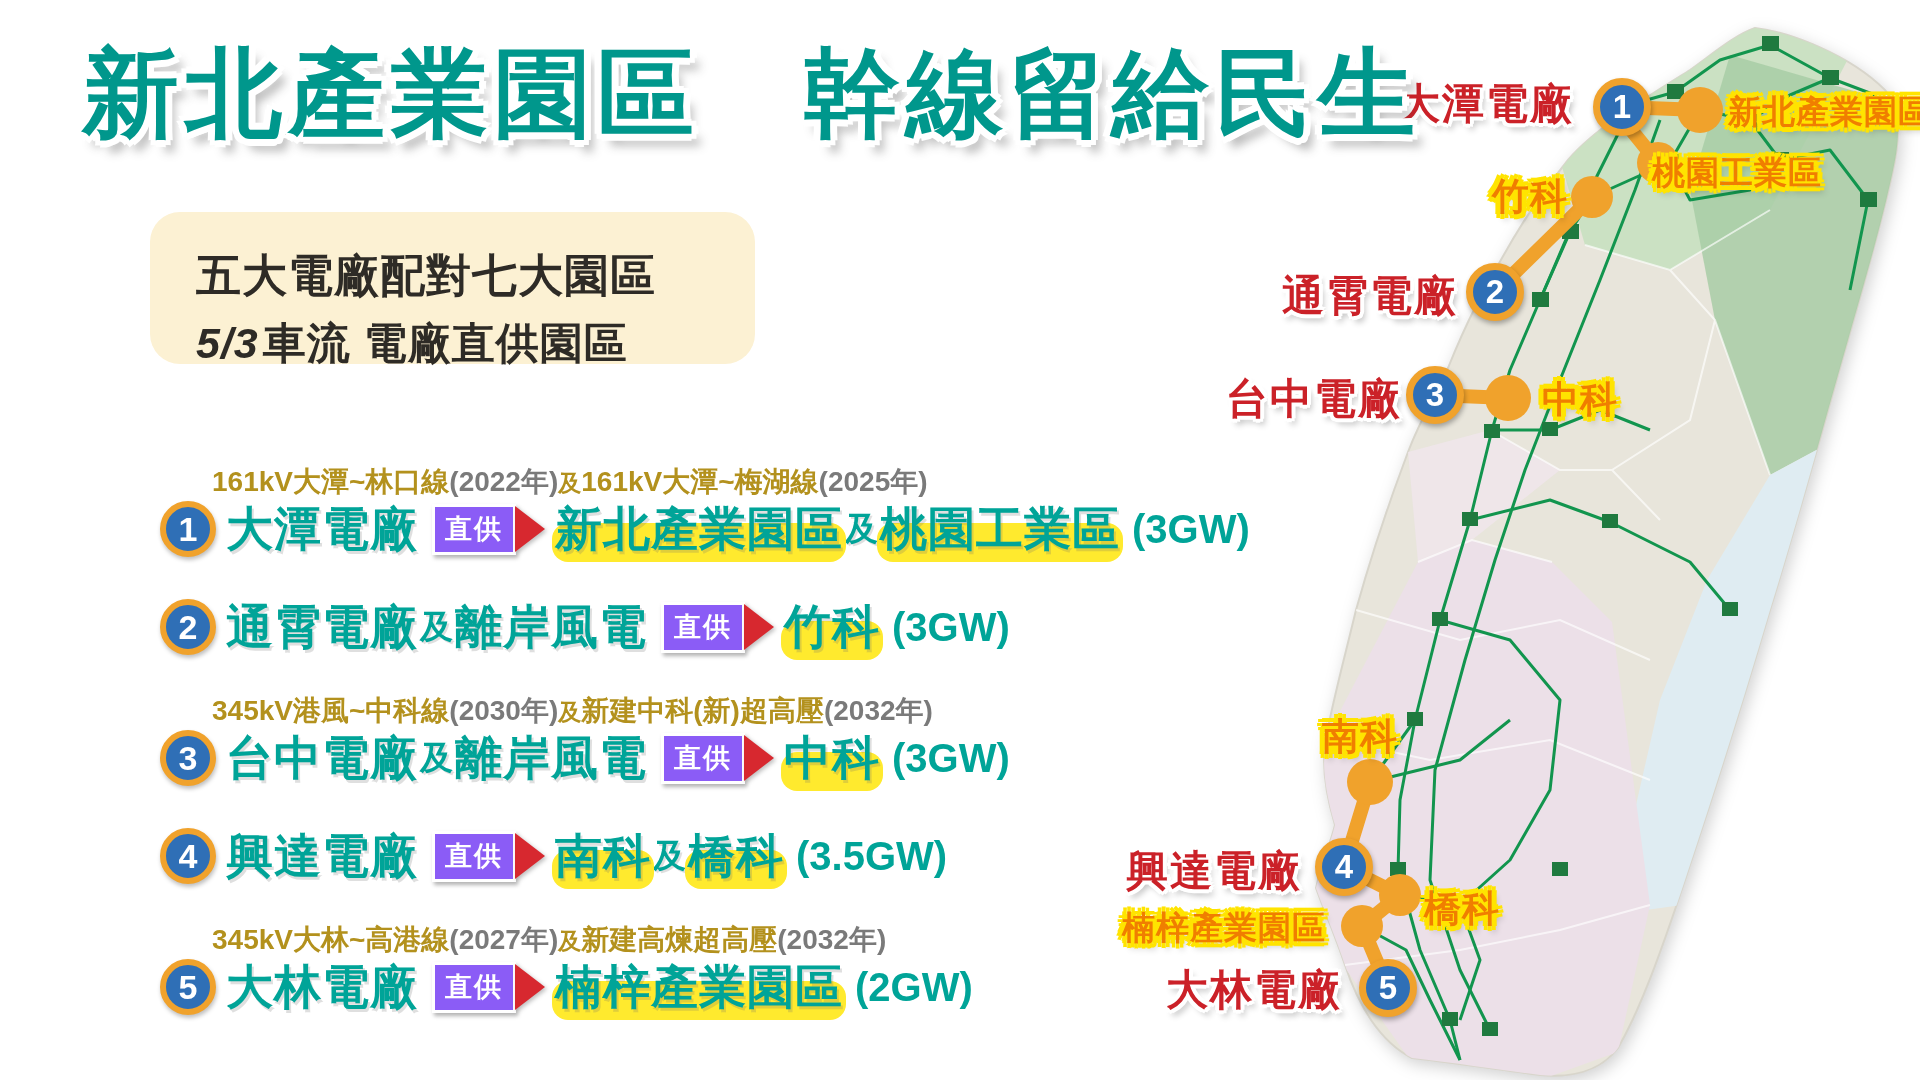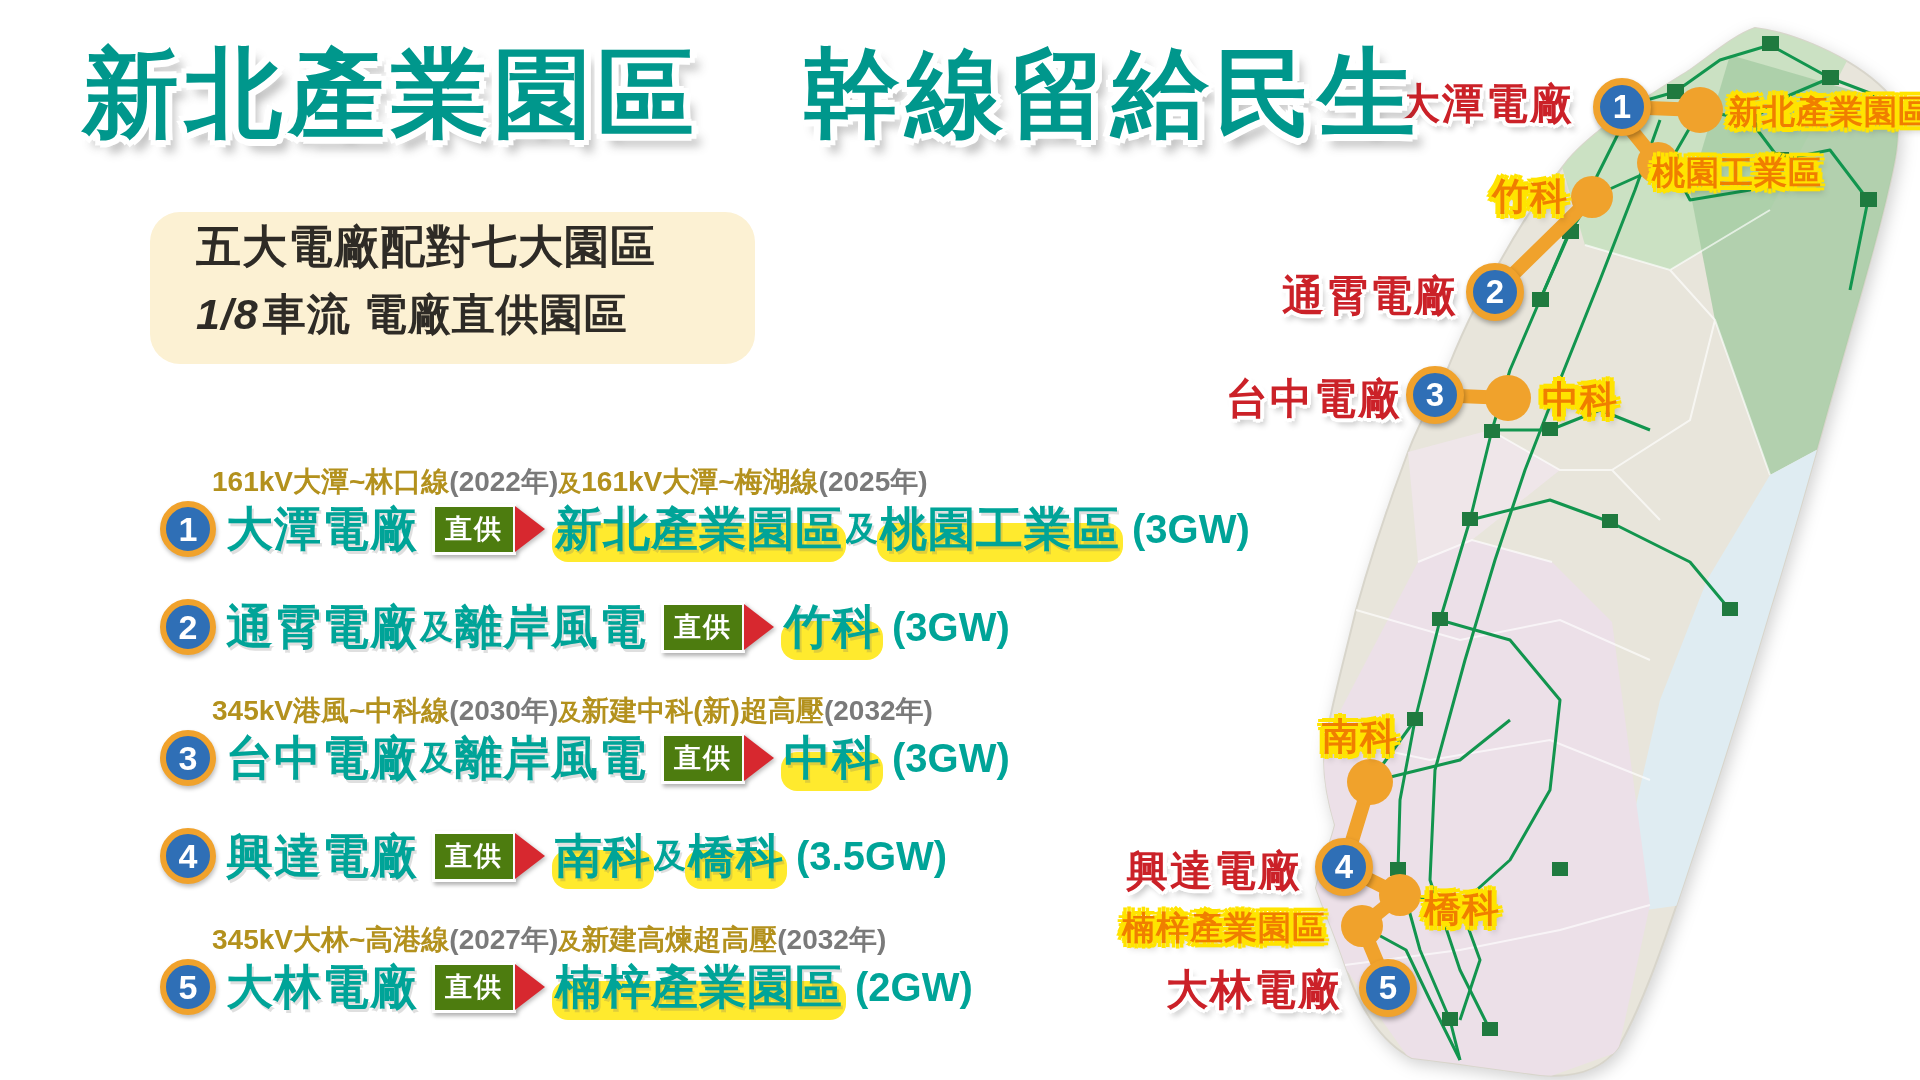--- a/index.html
+++ b/index.html
@@ -18,21 +18,21 @@
     text-shadow:
       -5px -5px 0 #fff, 5px -5px 0 #fff, -5px 5px 0 #fff, 5px 5px 0 #fff,
       -7px 0 0 #fff, 7px 0 0 #fff, 0 -7px 0 #fff, 0 7px 0 #fff,
       9px 12px 10px rgba(60,60,60,.35);
   }
 
   
   .info-box {
     position:absolute; left:150px; top:212px; width:605px; height:152px;
     background:#FCF1D3; border-radius:30px;
-    padding:5px 0 0 46px;
+    padding:34px 0 0 46px;
   }
   .info-line1 { font-size:45px; font-weight:800; color:#2E2B26; letter-spacing:1px; }
   .info-line2 { font-size:43px; font-weight:800; color:#2E2B26; margin-top:9px; letter-spacing:1px; }
   .info-line2 .frac { font-style:italic; margin-right:4px; }
 
   
   .list { position:absolute; left:160px; top:428px; width:1000px; }
   .item { margin-bottom:13px;margin-top:38px; }
   .sub {
     margin-left:52px; font-size:28px; font-weight:800; line-height:32px;
@@ -53,21 +53,21 @@
   .name, .park { font-size:47px; letter-spacing:1px; text-shadow:2px 3px 0 rgba(110,110,110,.22); }
   .joiner { color:#00A498; font-weight:900; font-size:33px; margin:0 2px; text-shadow:2px 2px 0 rgba(110,110,110,.22); }
   .cap { font-size:40px; margin-left:12px; }
   .park { position:relative; z-index:0; }
   .park::before {
     content:""; position:absolute; left:-3px; right:-3px; top:40%; bottom:-3%;
     background:#FFEA2E; border-radius:16px; z-index:-1;
   }
   .badge {
     flex:0 0 auto; margin:0 0 0 14px;
-    background:#4d7c0f; color:#fff; border:3px solid #fff;
+    background:#8b5cf6; color:#fff; border:3px solid #fff;
     font-size:27px; font-weight:900; padding:4px 10px 5px;
     box-shadow:2px 3px 4px rgba(0,0,0,.3); letter-spacing:2px;
   }
   .arrow {
     flex:0 0 auto; width:0; height:0; margin-right:10px; margin-left:-1px;
     border-top:23px solid transparent; border-bottom:23px solid transparent;
     border-left:30px solid #D7282F;
     filter:drop-shadow(2px 2px 2px rgba(0,0,0,.25));
   }
 
@@ -213,21 +213,21 @@
   <div class="map-label park-label" style="left:1322px; top:712px;">南科</div>
   <div class="map-label park-label" style="left:1424px; top:884px;">橋科</div>
   <div class="map-label park-label small" style="left:1122px; top:906px;">楠梓產業園區</div>
 </div>
 
 <div class="title">新北產業園區　幹線留給民生</div>
 
 <div class="info-box">
   <div class="info-line1">五大電廠配對七大園區</div>
   <div class="info-line2">
-    <span class="frac">1/8</span><span>車流  電廠直供園區</span>
+    <span class="frac">5/3</span><span>車流  電廠直供園區</span>
   </div>
 </div>
 
 <div class="list">
     <div class="item">
       <div class="sub"><span class="gold">161kV大潭~林口線</span><span class="gray">(2022年)</span><span class="sjoin">及</span><span class="gold">161kV大潭~梅湖線</span><span class="gray">(2025年)</span></div>
       <div class="main">
         <span class="num">1</span>
         <span class="name">大潭電廠</span>
         <span class="badge">直供</span>

